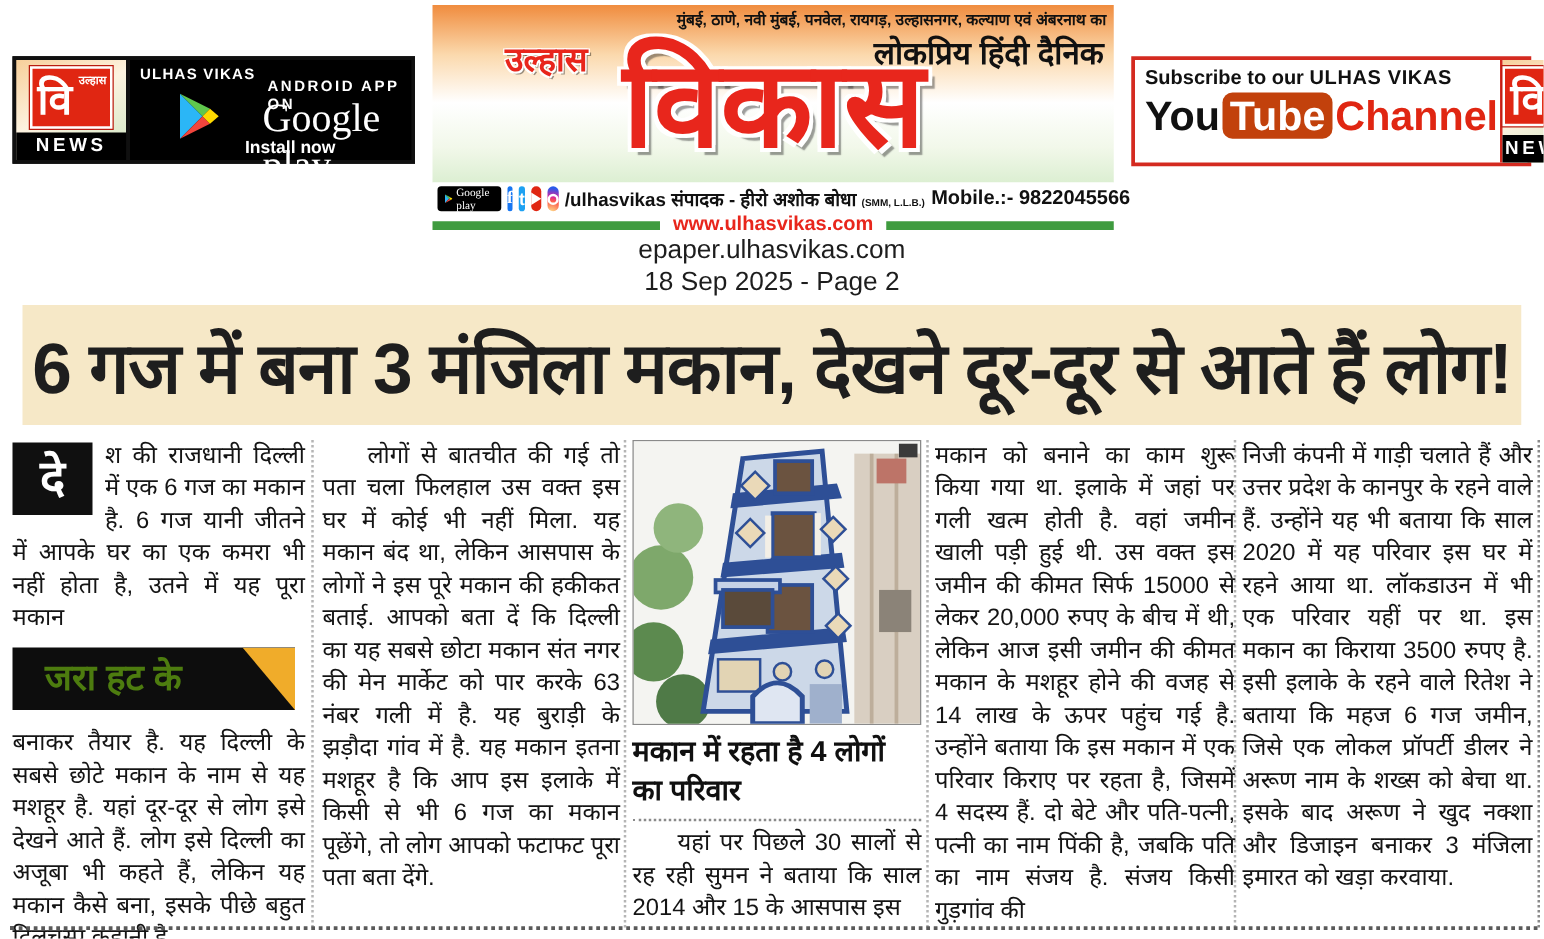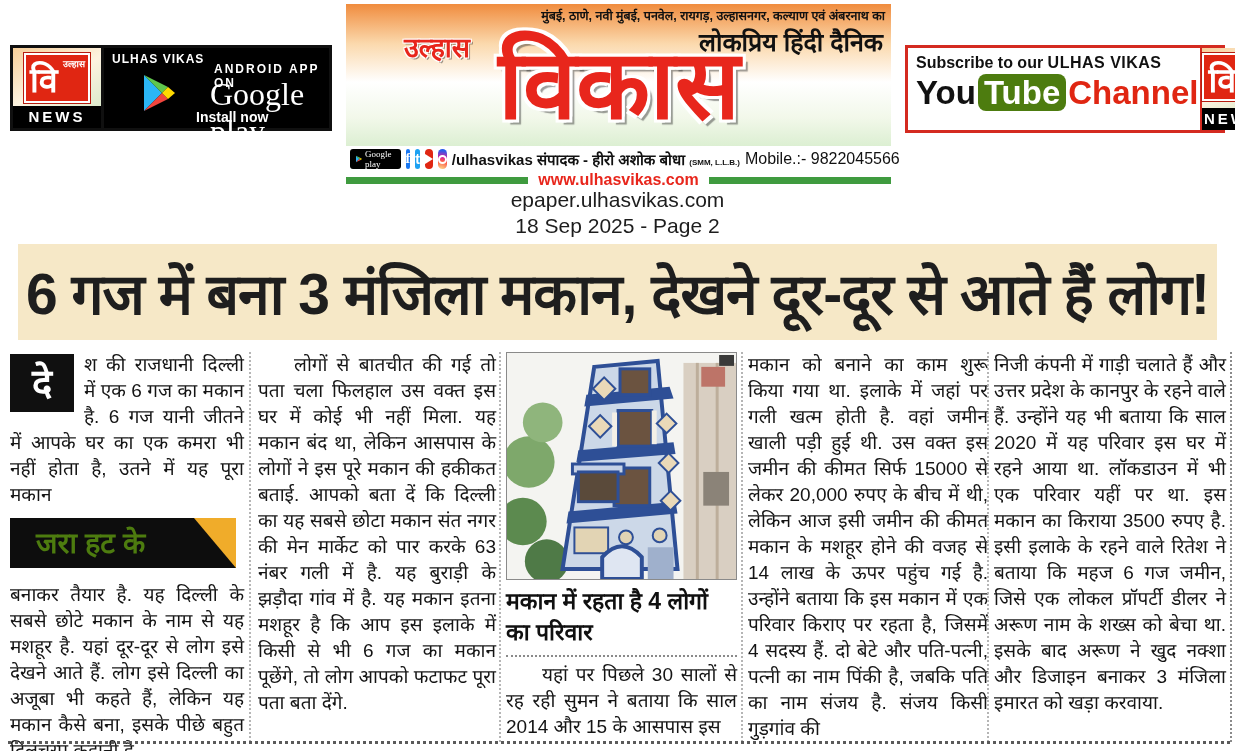--- a/index.html
+++ b/index.html
@@ -43,34 +43,34 @@
   .ic { width:20px; height:20px; display:inline-flex; align-items:center; justify-content:center;
     color:#fff; font-weight:800; font-size:14px; }
   .fb { background:#1877f2; border-radius:4px; font-family:"Liberation Serif",serif; }
   .tw { background:#1da1f2; border-radius:6px; }
   .yt { background:#e02612; border-radius:5px; }
   .yt i { display:block; width:0; height:0; border-left:8px solid #fff; border-top:5px solid transparent; border-bottom:5px solid transparent; }
   .ig { background:radial-gradient(circle at 30% 110%,#fdf497 0%,#fd5949 45%,#d6249f 60%,#285AEB 90%); border-radius:6px; }
   .ig i { display:block; width:9px; height:9px; border:2px solid #fff; border-radius:50%; }
   .handle-line { font-size:15px; font-weight:800; color:#111; white-space:nowrap; }
   .creds { font-size:8px; font-weight:700; }
-  .mobile { margin-left:auto; font-size:16px; font-weight:400; color:#111; white-space:nowrap; }
+  .mobile { margin-left:auto; font-size:16px; font-weight:700; color:#111; white-space:nowrap; }
   .site-rule { position:absolute; left:0; right:0; top:170px; height:12px; display:flex; align-items:center; }
   .site-rule .bar { flex:1; height:7px; background:#3f9b3f; }
   .site-rule .url { padding:0 10px; font-size:16px; font-weight:800; color:#e8261c; }
 
   
   .right-badge { position:absolute; left:905px; top:45px; width:320px; height:88px;
     border:3px solid #d42a20; background:#fff; display:flex; }
   .sub-main { flex:1; padding:6px 2px 4px 8px; }
   .sub-line1 { font-size:16px; font-weight:700; color:#111; white-space:nowrap; }
   .sub-line1 .b { font-weight:800; letter-spacing:.5px; }
   .sub-line2 { margin-top:2px; font-size:33px; font-weight:800; white-space:nowrap; }
   .sub-you { color:#111; }
-  .sub-tube { background:#4d7c0f; color:#fff; border-radius:8px; padding:0 6px; margin:0 2px; }
+  .sub-tube { background:#c2410c; color:#fff; border-radius:8px; padding:0 6px; margin:0 2px; }
   .sub-channel { color:#e02612; }
   .right-badge .vi-logo { width:74px; border-left:2px solid #d42a20; }
   .right-badge .vi-box { width:60px; height:48px; }
 
   
   .meta { position:absolute; left:0; top:187px; width:100%; text-align:center; color:#1d1d1d;
     font-size:21px; line-height:26px; }
 
   
   .headline-band { position:absolute; left:18px; top:244px; width:1199px; height:96px;

